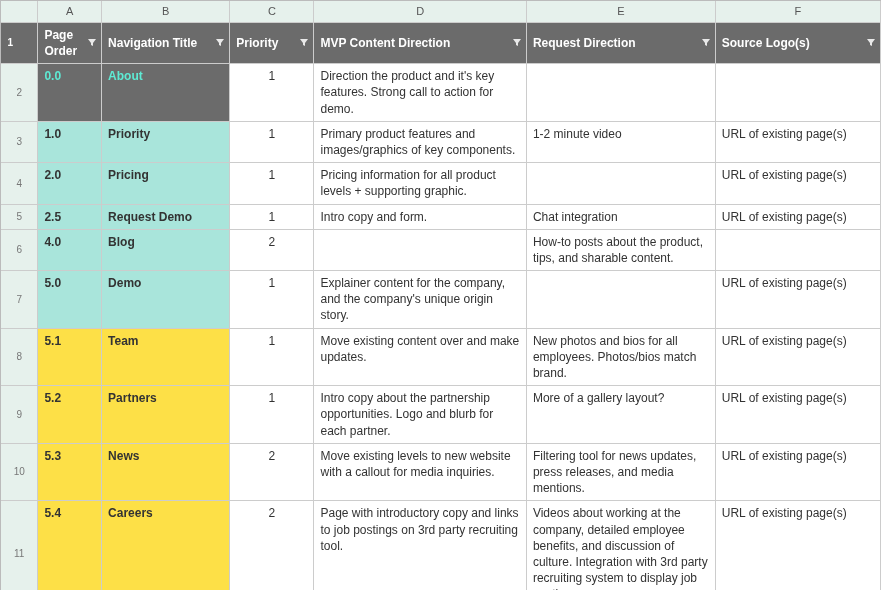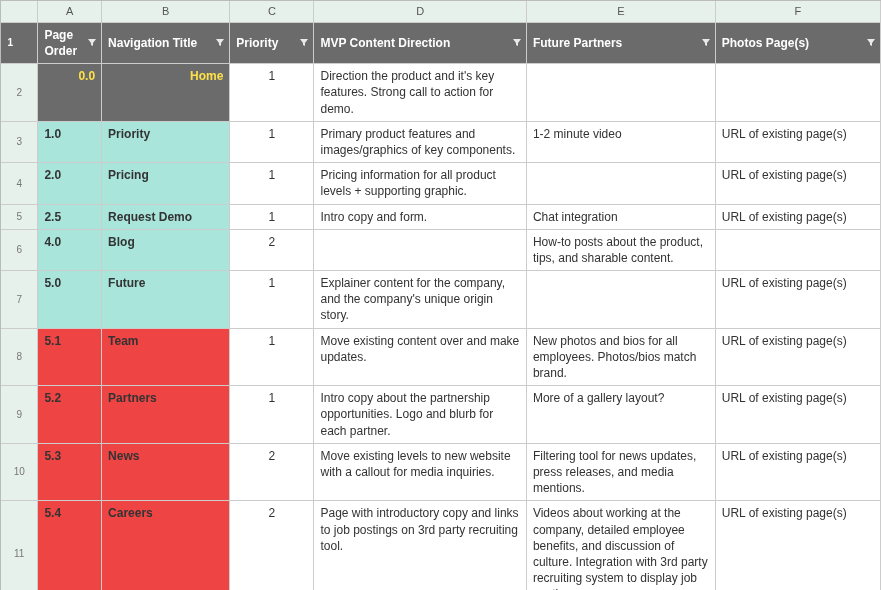--- a/index.html
+++ b/index.html
@@ -68,23 +68,23 @@
     display: flex;
     align-items: center;
     justify-content: center;
     opacity: 0.85;
   }
   .filter-icon svg { display:block; }
   
   td.c-priority { text-align: center; }
   td.bold { font-weight: bold; }
   
-  .bg-dark   { background: #6b6b6b; color: #fde047; text-align: right; }
+  .bg-dark   { background: #6b6b6b; color: #5eead4; }
   .bg-teal   { background: #a9e5db; }
-  .bg-gray   { background: #ef4444; margin-top: 20px; }
+  .bg-gray   { background: #fde047; margin-top: 20px; }
   
   col.cw-rownum { width: 36px; }
   col.cw-A { width: 62px; }
   col.cw-B { width: 125px; }
   col.cw-C { width: 82px; }
   col.cw-D { width: 207px; }
   col.cw-E { width: 184px; }
   col.cw-F { width: 161px; }
 </style>
 </head>
@@ -141,41 +141,41 @@
     </td>
     <td>
       <span>MVP Content Direction</span>
       <span class="filter-icon">
               <svg width="10" height="10" viewBox="0 0 10 10">
                 <path d="M1 1h8L6 5v3L4 7V5z" fill="#fff"></path>
               </svg>
             </span>
     </td>
     <td>
-      <span>Future Partners</span>
-      <span class="filter-icon">
-              <svg width="10" height="10" viewBox="0 0 10 10">
-                <path d="M1 1h8L6 5v3L4 7V5z" fill="#fff"></path>
-              </svg>
-            </span>
-    </td>
-    <td>
-      <span>Photos Page(s)</span>
+      <span>Request Direction</span>
+      <span class="filter-icon">
+              <svg width="10" height="10" viewBox="0 0 10 10">
+                <path d="M1 1h8L6 5v3L4 7V5z" fill="#fff"></path>
+              </svg>
+            </span>
+    </td>
+    <td>
+      <span>Source Logo(s)</span>
       <span class="filter-icon">
               <svg width="10" height="10" viewBox="0 0 10 10">
                 <path d="M1 1h8L6 5v3L4 7V5z" fill="#fff"></path>
               </svg>
             </span>
     </td>
   </tr>
 
   <tr>
     <td class="rownum">2</td>
     <td class="bold bg-dark">0.0</td>
-    <td class="bold bg-dark">Home</td>
+    <td class="bold bg-dark">About</td>
     <td class="c-priority">1</td>
     <td>Direction the product and it's key features. Strong call to action for demo.</td>
     <td></td>
     <td></td>
   </tr>
   <tr>
     <td class="rownum">3</td>
     <td class="bold bg-teal">1.0</td>
     <td class="bold bg-teal">Priority</td>
     <td class="c-priority">1</td>
@@ -206,21 +206,21 @@
     <td class="bold bg-teal">4.0</td>
     <td class="bold bg-teal">Blog</td>
     <td class="c-priority">2</td>
     <td></td>
     <td>How-to posts about the product, tips, and sharable content.</td>
     <td></td>
   </tr>
   <tr>
     <td class="rownum">7</td>
     <td class="bold bg-teal">5.0</td>
-    <td class="bold bg-teal">Future</td>
+    <td class="bold bg-teal">Demo</td>
     <td class="c-priority">1</td>
     <td>Explainer content for the company, and the company's unique origin story.</td>
     <td></td>
     <td>URL of existing page(s)</td>
   </tr>
   <tr>
     <td class="rownum">8</td>
     <td class="bold bg-gray">5.1</td>
     <td class="bold bg-gray">Team</td>
     <td class="c-priority">1</td>

